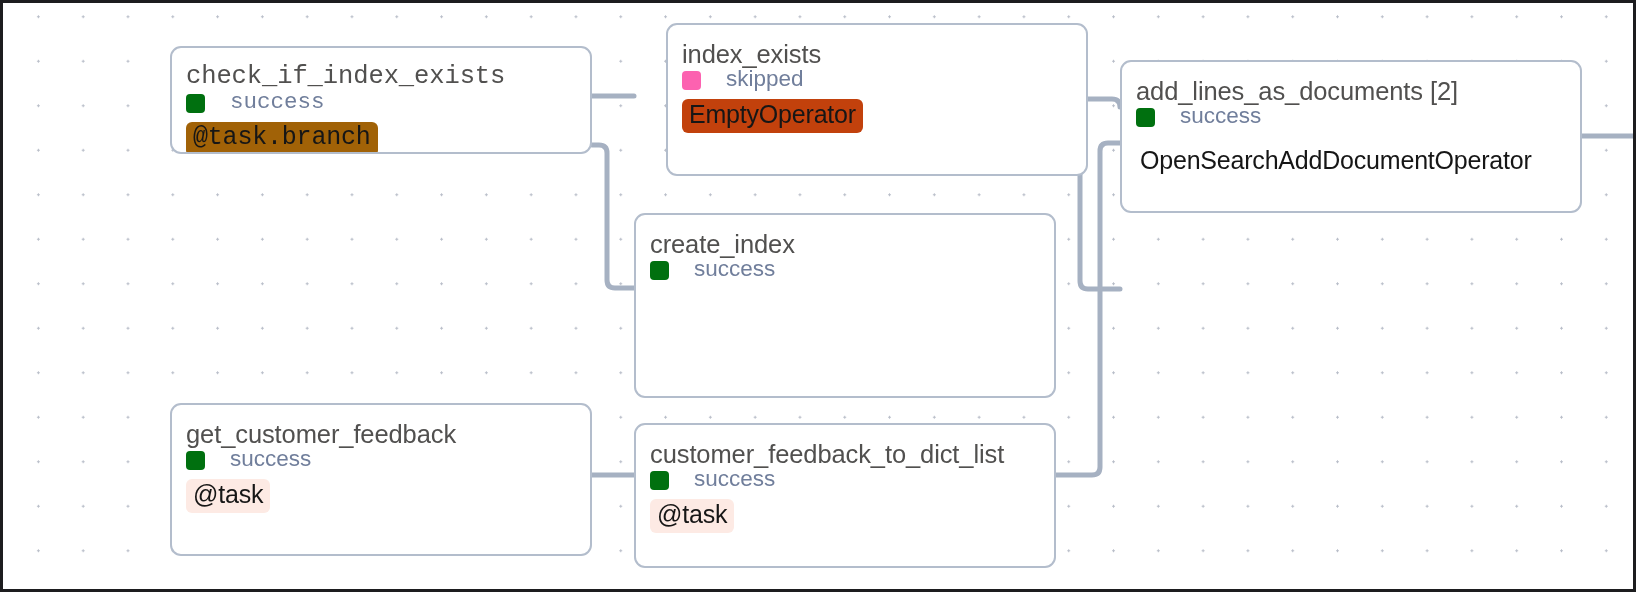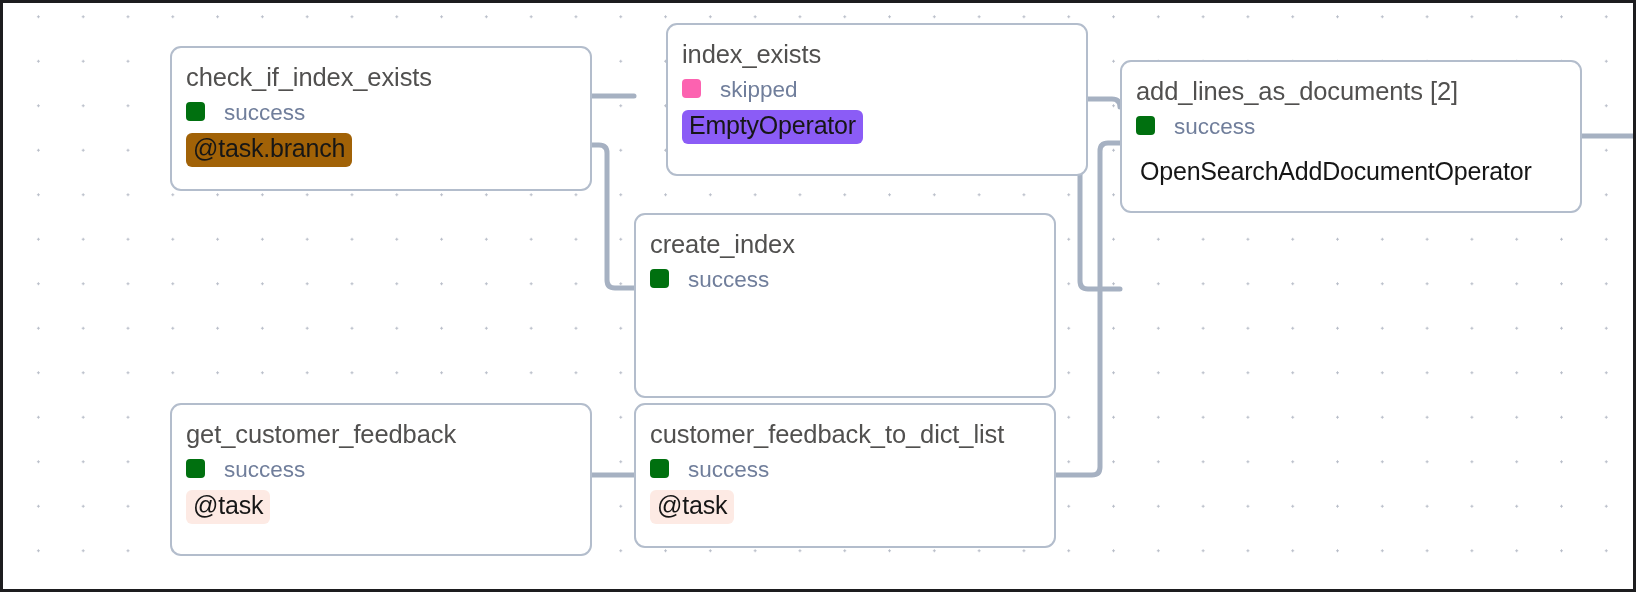--- a/index.html
+++ b/index.html
@@ -55,23 +55,22 @@
   .node-title {
     font-size: 25.5px;
     color: #51504f;
     line-height: 1.05;
     white-space: nowrap;
     letter-spacing: -0.1px;
   }
 
   .node-status-row {
     display: flex;
-    align-items: flex-start;
-    margin-top: 11px;
-    gap: 19px;
+    align-items: flex-end;
+    gap: 25px;
   }
 
   .status-swatch {
     width: 19px;
     height: 19px;
     border-radius: 4px;
     flex: 0 0 auto;
   }
 
   .status-label {
@@ -108,39 +107,39 @@
       <path d="M 589 93 L 620 93 Q 628 93 628 93 L 631 93" class="edge-path" stroke="#a6b1c2"></path>
       <path d="M 589 142 L 596 142 Q 604 142 604 150 L 604 277 Q 604 285 612 285 L 631 285" class="edge-path" stroke="#a6b1c2"></path>
       <path d="M 1053 96 L 1109 96 Q 1117 96 1117 104 L 1117 104" class="edge-path" stroke="#a6b1c2"></path>
       <path d="M 1053 127 L 1069 127 Q 1077 127 1077 135 L 1077 278 Q 1077 286 1085 286 L 1117 286" class="edge-path" stroke="#a6b1c2"></path>
       <path d="M 1053 472 L 1089 472 Q 1097 472 1097 464 L 1097 148 Q 1097 140 1105 140 L 1117 140" class="edge-path" stroke="#a6b1c2"></path>
       <path d="M 1539 133 L 1636 133" class="edge-path" stroke="#a6b1c2"></path>
       <path d="M 589 472 L 631 472" class="edge-path" stroke="#a6b1c2"></path>
     </svg>
 
   <div id="node-layer">
-      <div class="task-node" style="left: 167px; top: 43px; width: 422px; height: 145px; border-color: rgb(179, 189, 204);"><div class="node-title">check_if_index_exists</div><div class="node-status-row">
+      <div class="task-node" style="left: 167px; top: 43px; width: 422px; height: 108px; border-color: rgb(179, 189, 204); font-family: Liberation Mono, monospace;"><div class="node-title">check_if_index_exists</div><div class="node-status-row">
           <span class="status-swatch" style="background: rgb(0, 112, 15);"></span>
           <span class="status-label" style="color: rgb(112, 126, 155);">success</span>
         </div><div class="node-operator" style="background: #a16207;">@task.branch</div></div>
       <div class="task-node" style="left: 663px; top: 20px; width: 422px; height: 153px; border-color: rgb(179, 189, 204);"><div class="node-title">index_exists</div><div class="node-status-row">
           <span class="status-swatch" style="background: rgb(252, 98, 176);"></span>
           <span class="status-label" style="color: rgb(112, 126, 155);">skipped</span>
-        </div><div class="node-operator" style="background: #8b5cf6;">EmptyOperator</div></div>
+        </div><div class="node-operator" style="background: #c2410c;">EmptyOperator</div></div>
       <div class="task-node" style="left: 1117px; top: 57px; width: 462px; height: 153px; border-color: rgb(179, 189, 204);"><div class="node-title">add_lines_as_documents [2]</div><div class="node-status-row">
           <span class="status-swatch" style="background: rgb(0, 112, 15);"></span>
           <span class="status-label" style="color: rgb(112, 126, 155);">success</span>
         </div><div class="node-operator op-plain" style="background: transparent; margin-top: 18px;">OpenSearchAddDocumentOperator</div></div>
       <div class="task-node" style="left: 631px; top: 210px; width: 422px; height: 185px; border-color: rgb(179, 189, 204);"><div class="node-title">create_index</div><div class="node-status-row">
           <span class="status-swatch" style="background: rgb(0, 112, 15);"></span>
           <span class="status-label" style="color: rgb(112, 126, 155);">success</span>
         </div></div>
       <div class="task-node" style="left: 167px; top: 400px; width: 422px; height: 153px; border-color: rgb(179, 189, 204);"><div class="node-title">get_customer_feedback</div><div class="node-status-row">
           <span class="status-swatch" style="background: rgb(0, 112, 15);"></span>
           <span class="status-label" style="color: rgb(112, 126, 155);">success</span>
         </div><div class="node-operator" style="background: rgb(253, 234, 228);">@task</div></div>
-      <div class="task-node" style="left: 631px; top: 400px; width: 422px; height: 145px; border-color: rgb(179, 189, 204);"><div class="node-title">customer_feedback_to_dict_list</div><div class="node-status-row">
+      <div class="task-node" style="left: 631px; top: 420px; width: 422px; height: 145px; border-color: rgb(179, 189, 204);"><div class="node-title">customer_feedback_to_dict_list</div><div class="node-status-row">
           <span class="status-swatch" style="background: rgb(0, 112, 15);"></span>
           <span class="status-label" style="color: rgb(112, 126, 155);">success</span>
         </div><div class="node-operator" style="background: rgb(253, 234, 228);">@task</div></div>
     </div>
 
 </div>
 
 </body></html>

